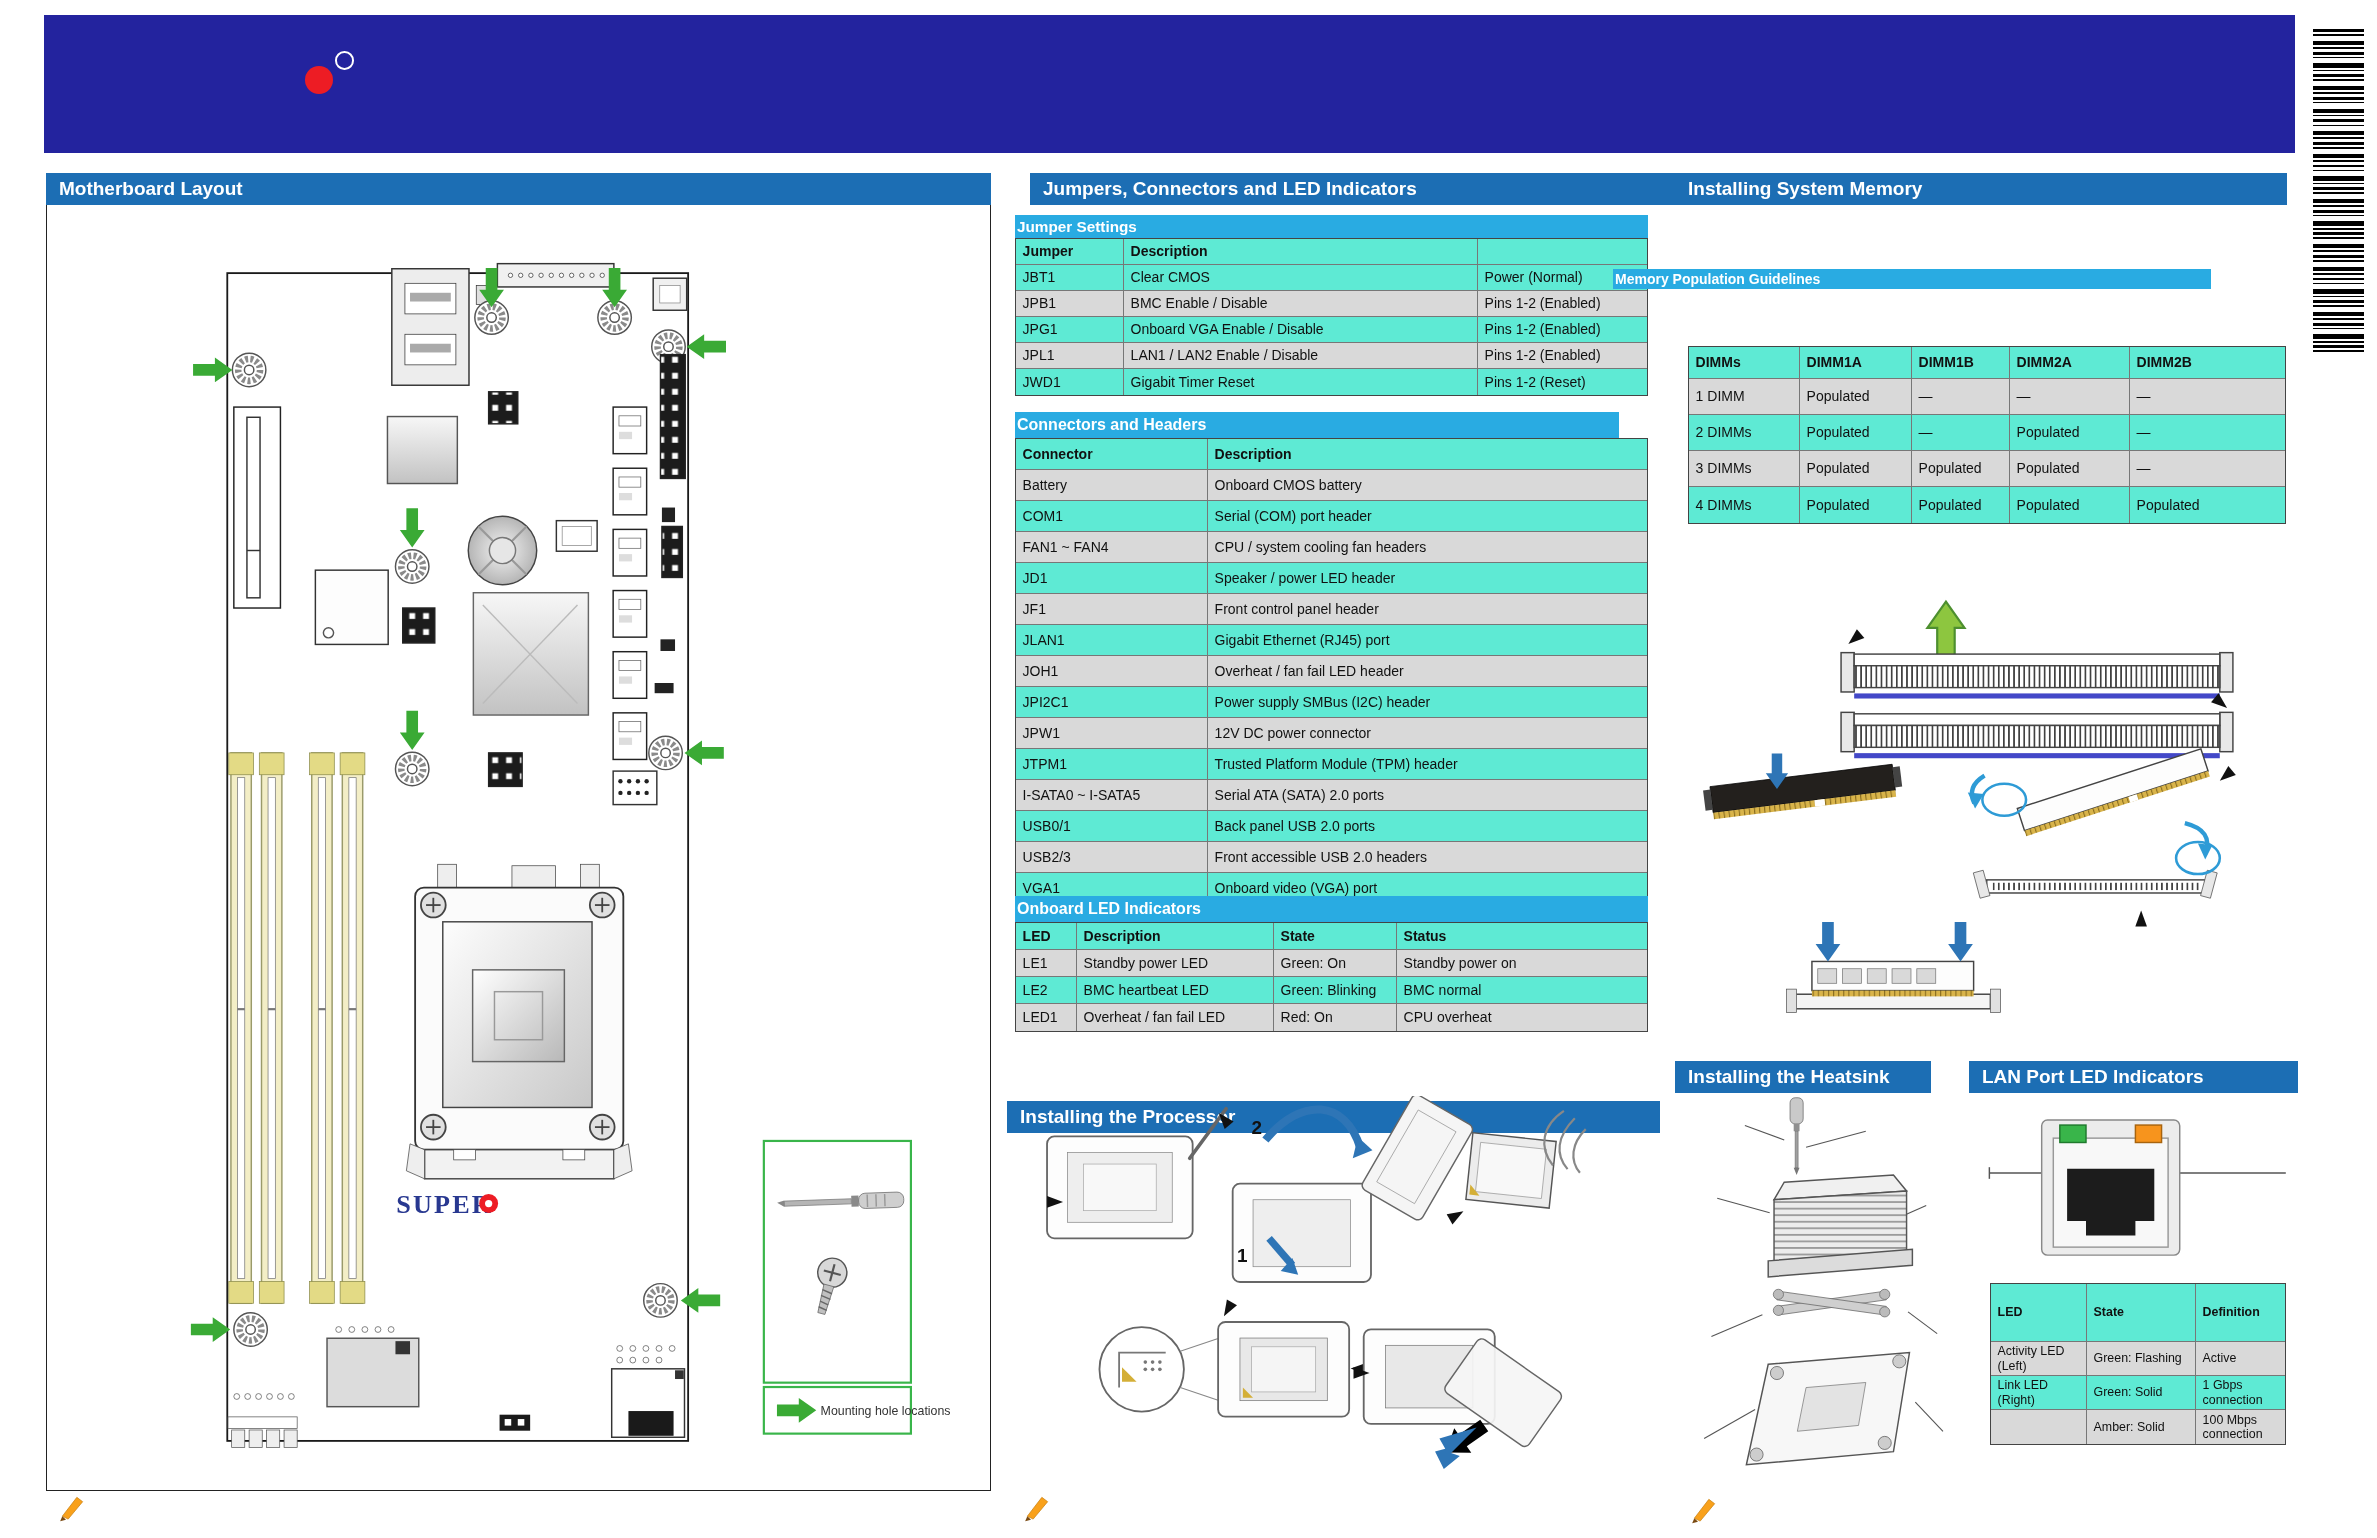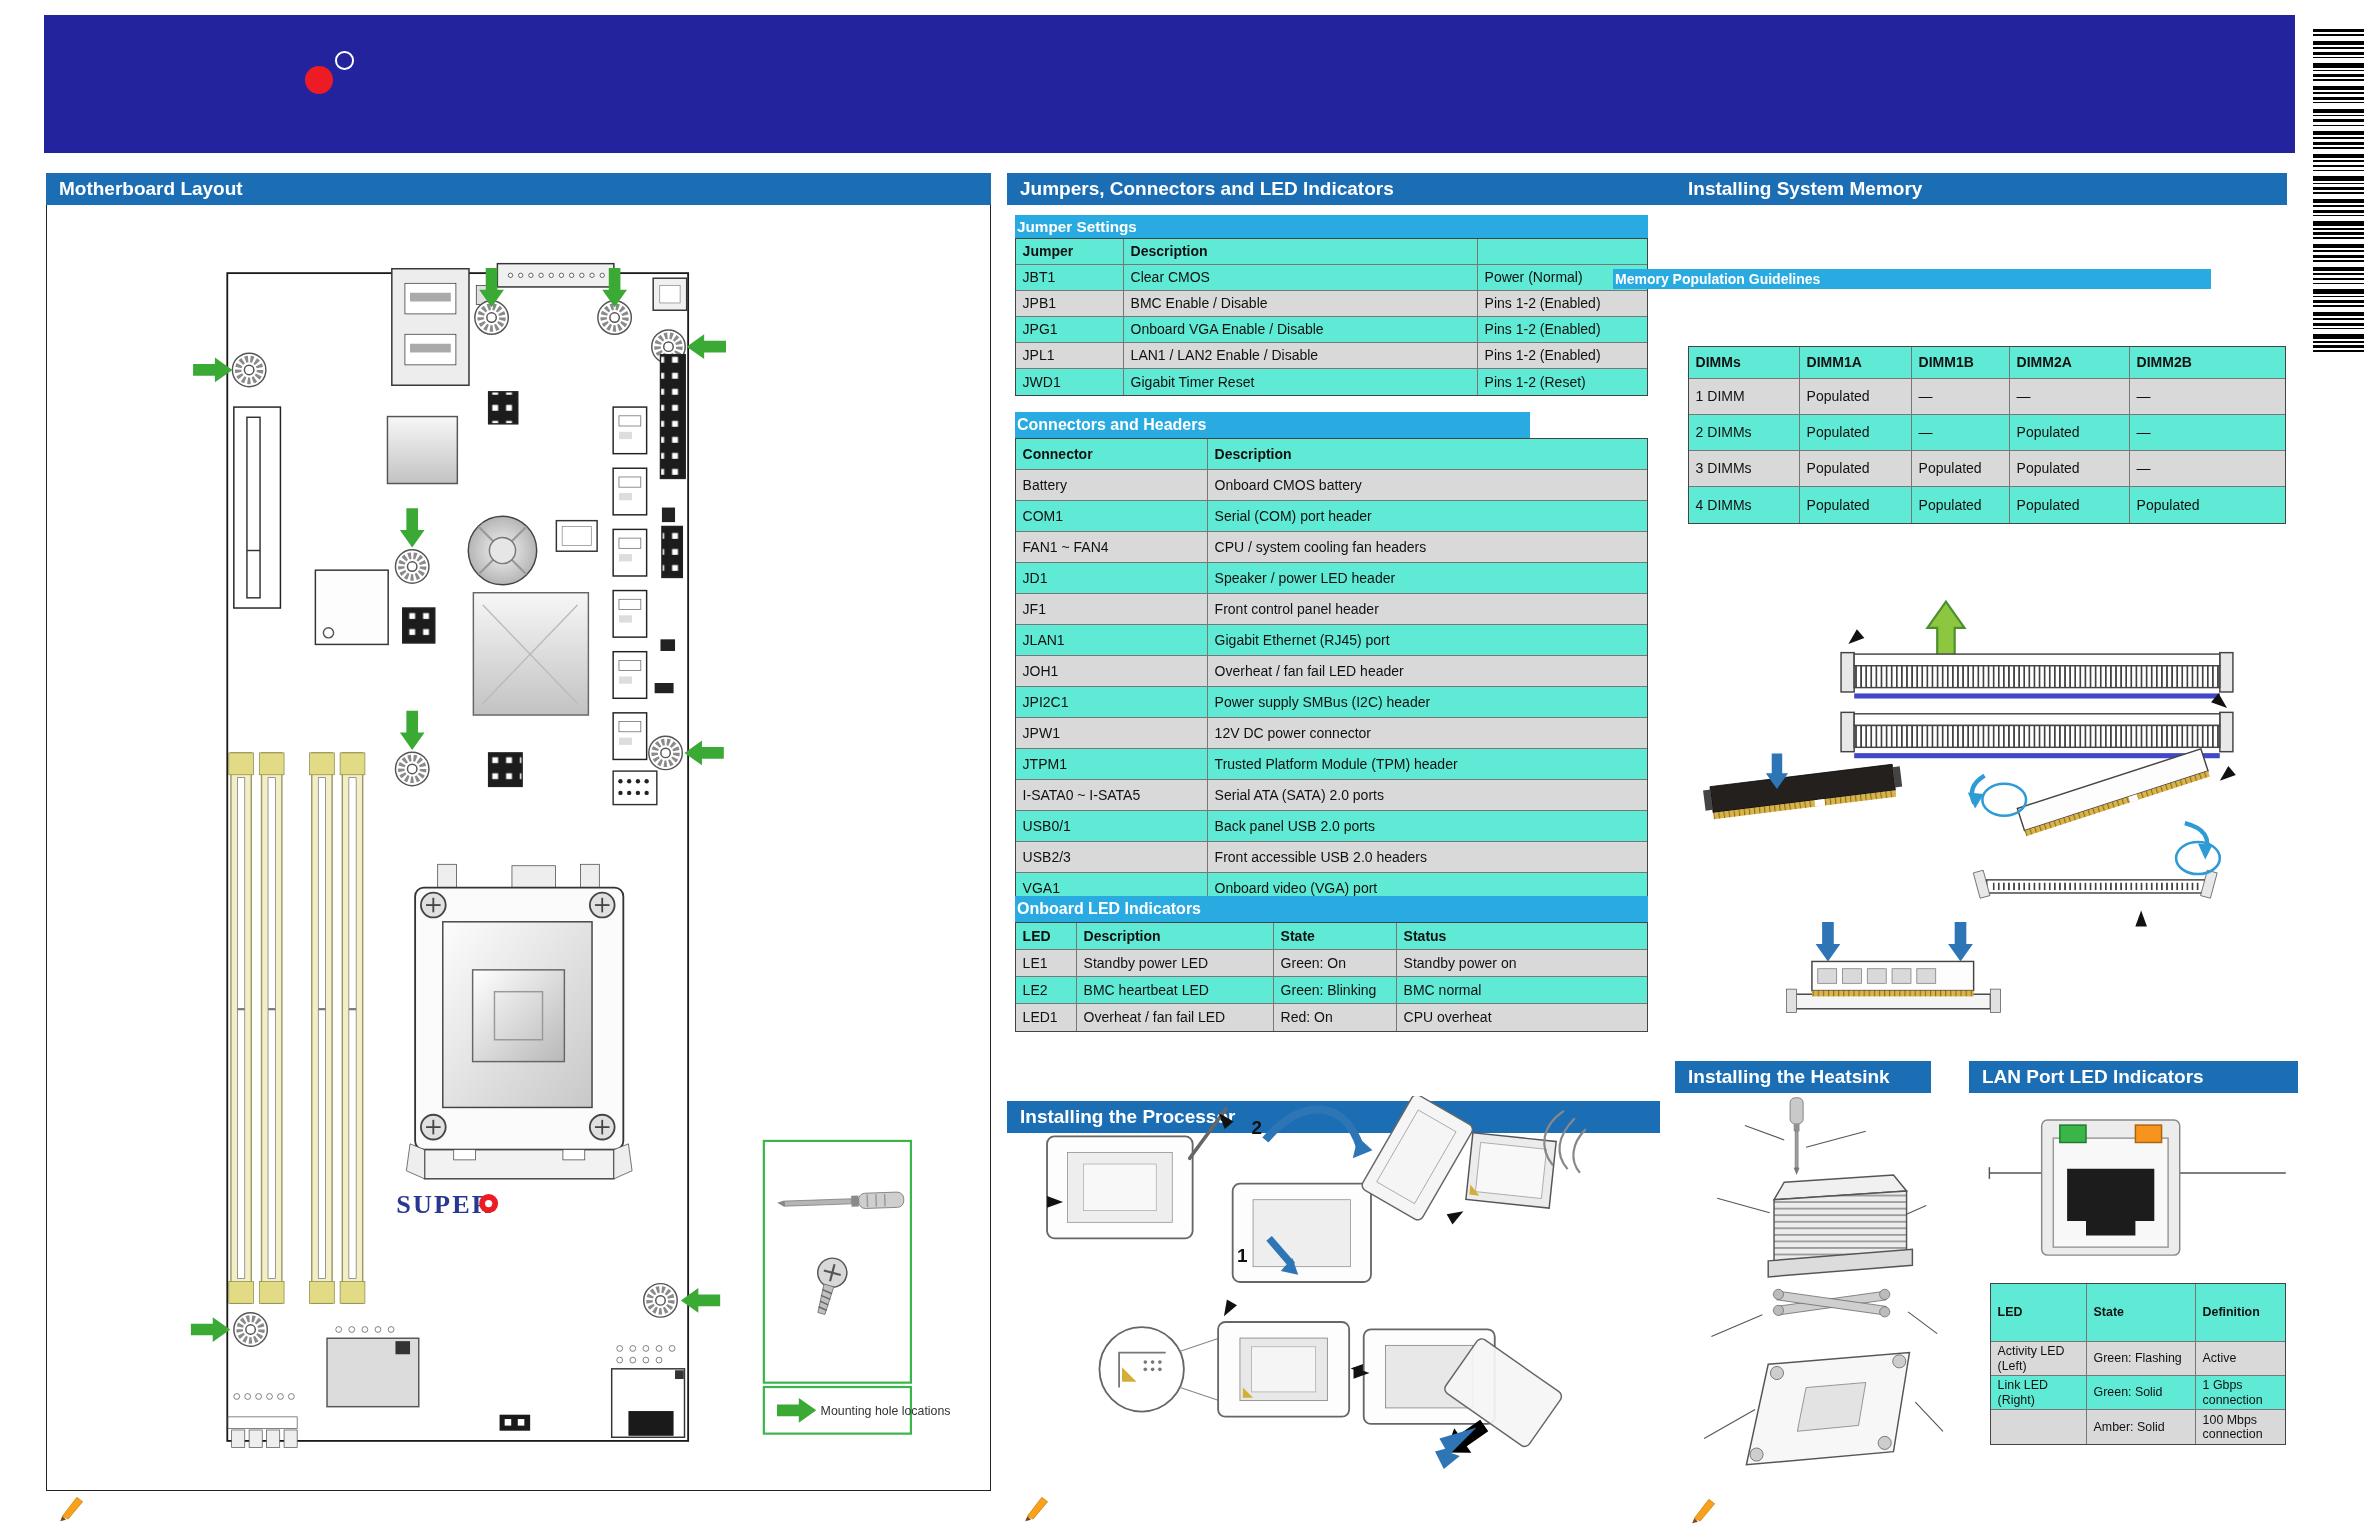--- a/index.html
+++ b/index.html
@@ -12,31 +12,31 @@
   .banner .ring{position:absolute;left:291px;top:36px;width:14.6px;height:14.6px;border-radius:50%;border:2.2px solid #fff}
 
   .barcode{position:absolute;left:2313px;top:29px;width:51px;height:328px;
     background:repeating-linear-gradient(180deg,#000 0 2.9px,#fff 2.9px 5.1px,#000 5.1px 6.6px,#fff 6.6px 11.7px,#000 11.7px 16px,#fff 16px 18px,#000 18px 19.7px,#fff 19.7px 22.6px);
     outline:4.4px solid #fff}
 
   
   .pbar{position:absolute;height:32px;background:#1c6eb4;color:#fff;font-weight:bold;font-size:19px;line-height:32px;
     padding-left:13px;box-sizing:border-box;white-space:nowrap;overflow:hidden}
   .bar-left{left:46px;top:173px;width:945px}
-  .bar-mid{left:1007px;top:173px;width:735px}
+  .bar-mid{left:1030px;top:173px;width:735px}
   .bar-mem{left:1675px;top:173px;width:612px}
   .bar-cpu{left:1007px;top:1101px;width:653px}
   .bar-hs{left:1675px;top:1061px;width:256px}
   .bar-lan{left:1969px;top:1061px;width:329px}
 
   
   .strip{position:absolute;background:#29abe2;color:#fff;font-weight:bold;box-sizing:border-box;
     padding-left:2px;display:flex;align-items:center;white-space:nowrap;overflow:hidden}
   .strip-jump{left:1015px;top:215px;width:633px;height:23px;font-size:15.3px}
-  .strip-conn{left:1015px;top:412px;width:515px;height:26px;font-size:16px}
+  .strip-conn{left:1015px;top:412px;width:604px;height:26px;font-size:16px}
   .strip-led{left:1015px;top:896px;width:633px;height:26px;font-size:16px}
   .strip-mem{left:1613px;top:269px;width:598px;height:20.4px;font-size:14px}
 
   
   .panel-left{position:absolute;left:46px;top:173px;width:945px;height:1318px;border:1.5px solid #222;
     box-sizing:border-box;background:#fff}
 
   
   .tbl{position:absolute;border:1.5px solid #444;background:#5eead4;box-sizing:border-box}
   .row{display:flex}

